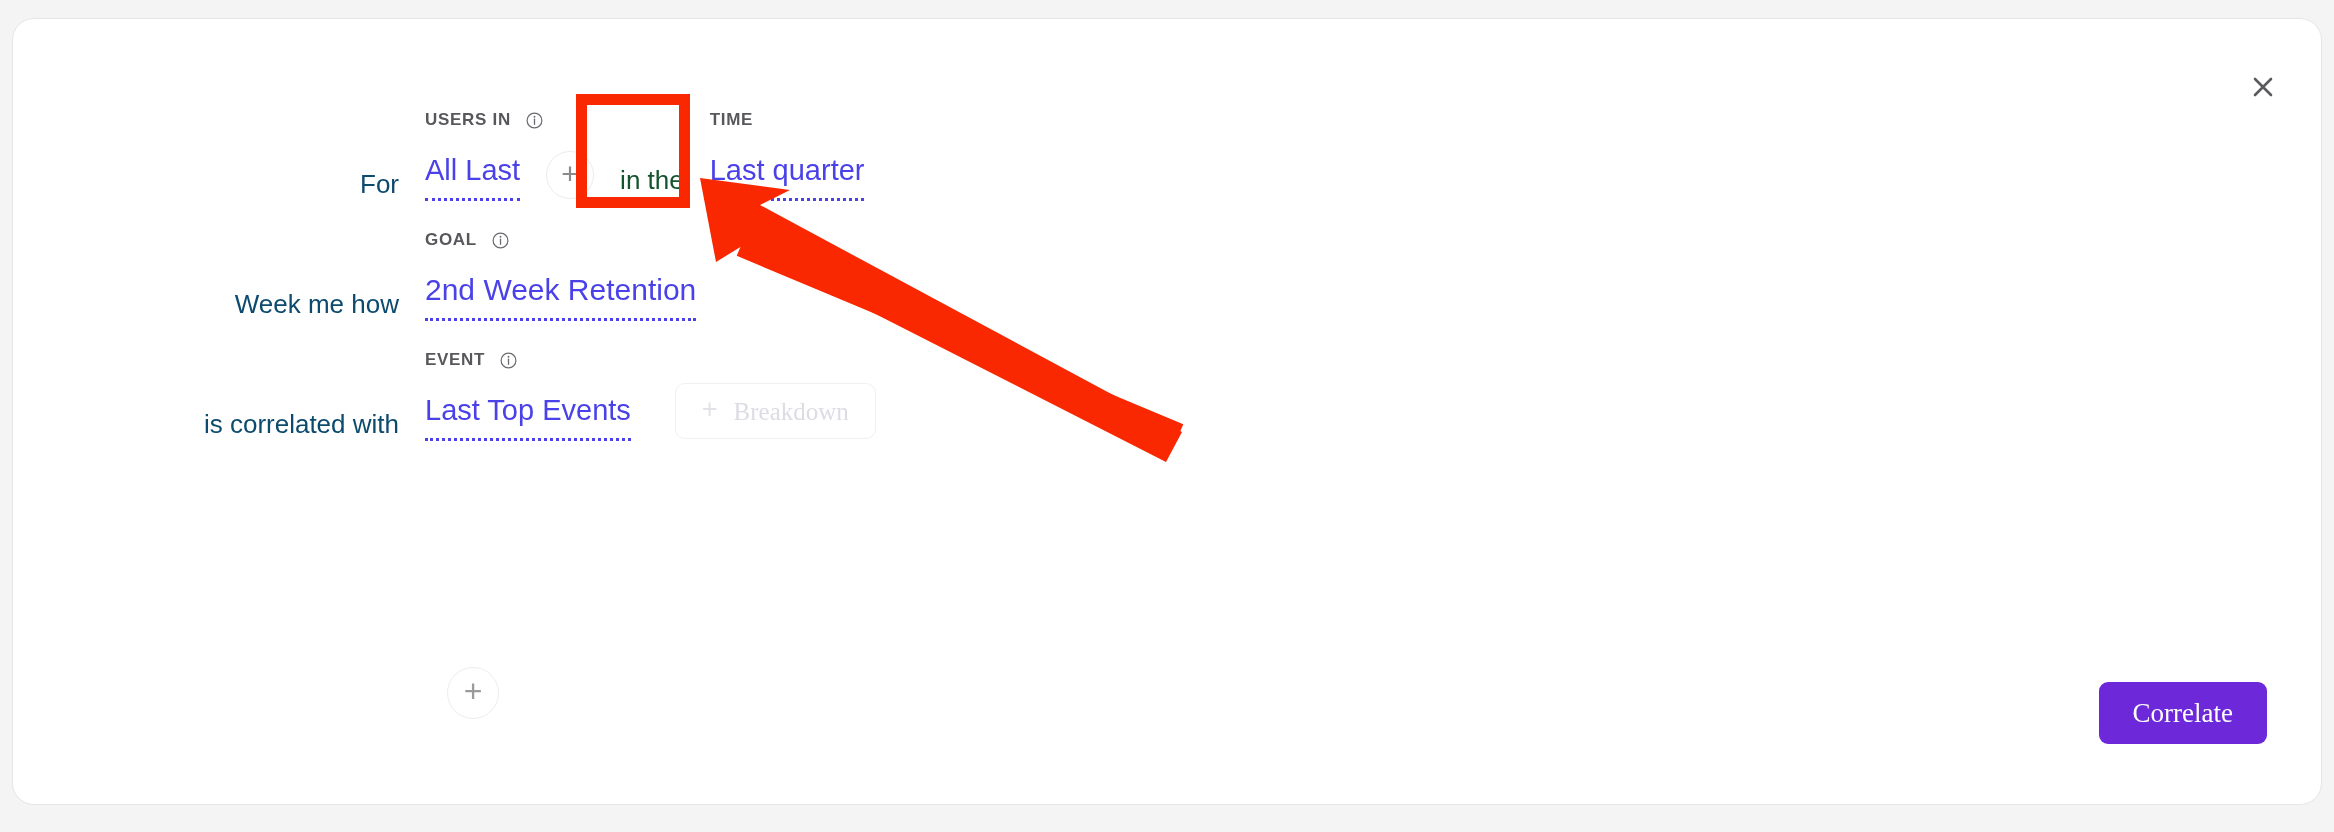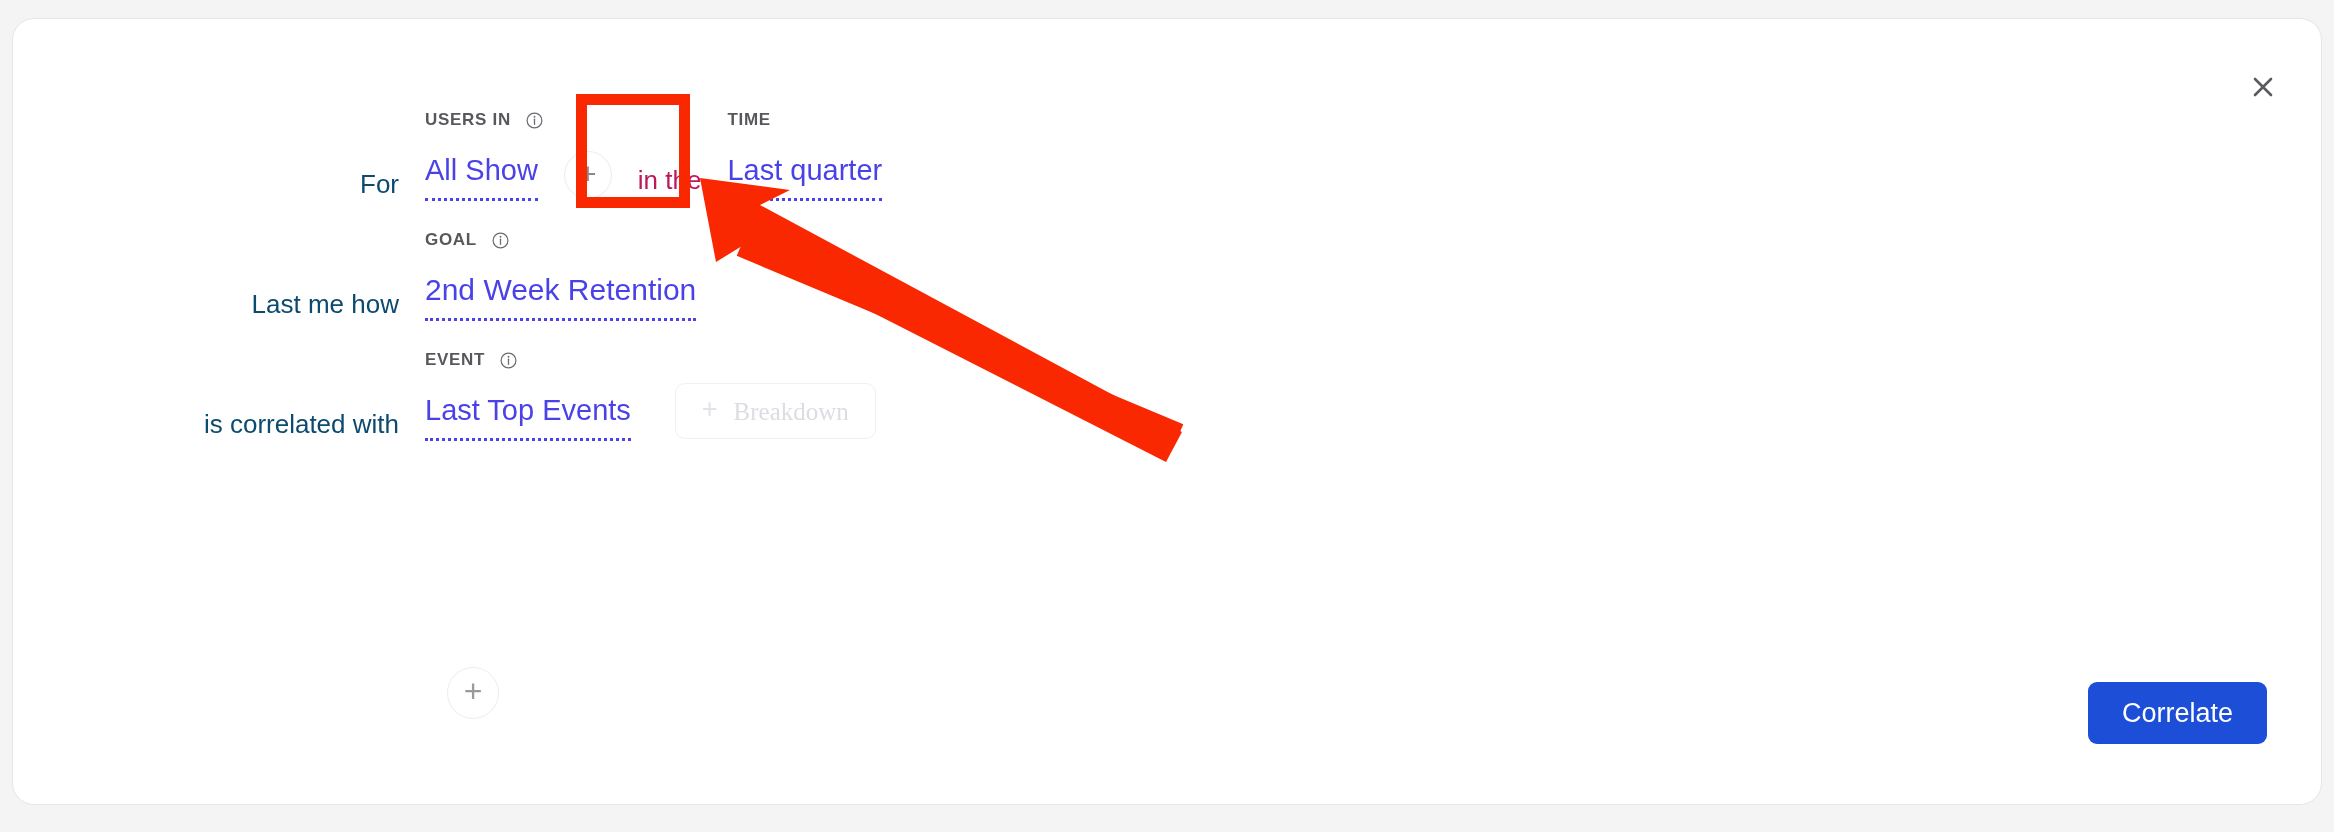--- a/index.html
+++ b/index.html
@@ -134,21 +134,21 @@
   .round-plus .glyph {
     color: #8a8a8a;
     font-size: 30px;
     line-height: 1;
     font-weight: 300;
     margin-top: -3px;
   }
 
   .inline-word {
     font-size: 26px;
-    color: #be185d;
+    color: #14532d;
     line-height: 34px;
     margin-left: 26px;
     margin-bottom: 4px;
     white-space: nowrap;
   }
 
   
   .breakdown-btn {
     margin-left: 44px;
     margin-bottom: 2px;
@@ -202,30 +202,30 @@
     margin-top: -4px;
   }
 
   
   .correlate-btn {
     position: absolute;
     right: 54px;
     bottom: 60px;
     height: 62px;
     padding: 12px 34px;
-    background: #1d4ed8;
+    background: #6d28d9;
     color: #fff;
     font-size: 27px;
     border: none;
     border-radius: 9px;
     display: flex;
     align-items: center;
     justify-content: center;
     cursor: pointer;
-    font-family: Liberation Sans, sans-serif;
+    font-family: Liberation Serif, serif;
   }
 
   
   .annot-box {
     position: absolute;
     left: 576px;
     top: 94px;
     width: 114px;
     height: 114px;
     border: 11px solid #fa2800;
@@ -265,39 +265,39 @@
           <div class="caption">
             <span>USERS IN</span>
             <span class="info-icon">
               <svg width="17" height="17" viewBox="0 0 17 17" aria-hidden="true">
                 <circle cx="8.5" cy="8.5" r="7.4" fill="none" stroke="#6b6b70" stroke-width="1.2"></circle>
                 <circle cx="8.5" cy="4.8" r="0.95" fill="#6b6b70"></circle>
                 <path d="M8.5 7.2 v5.1" stroke="#6b6b70" stroke-width="1.3" stroke-linecap="round"></path>
               </svg>
             </span>
           </div>
-          <div class="value">All Show</div>
+          <div class="value">All Last</div>
         </div>
 
         <div class="round-plus">
           <span class="glyph">+</span>
         </div>
 
         <div class="inline-word">in the</div>
 
         <div class="field">
           <div class="caption">
             <span>TIME</span>
           </div>
           <div class="value">Last quarter</div>
         </div>
       </div>
 
       <div class="row row-goal">
-        <div class="prefix">Last me how</div>
+        <div class="prefix">Week me how</div>
 
         <div class="field">
           <div class="caption">
             <span>GOAL</span>
             <span class="info-icon">
               <svg width="17" height="17" viewBox="0 0 17 17" aria-hidden="true">
                 <circle cx="8.5" cy="8.5" r="7.4" fill="none" stroke="#6b6b70" stroke-width="1.2"></circle>
                 <circle cx="8.5" cy="4.8" r="0.95" fill="#6b6b70"></circle>
                 <path d="M8.5 7.2 v5.1" stroke="#6b6b70" stroke-width="1.3" stroke-linecap="round"></path>
               </svg>

